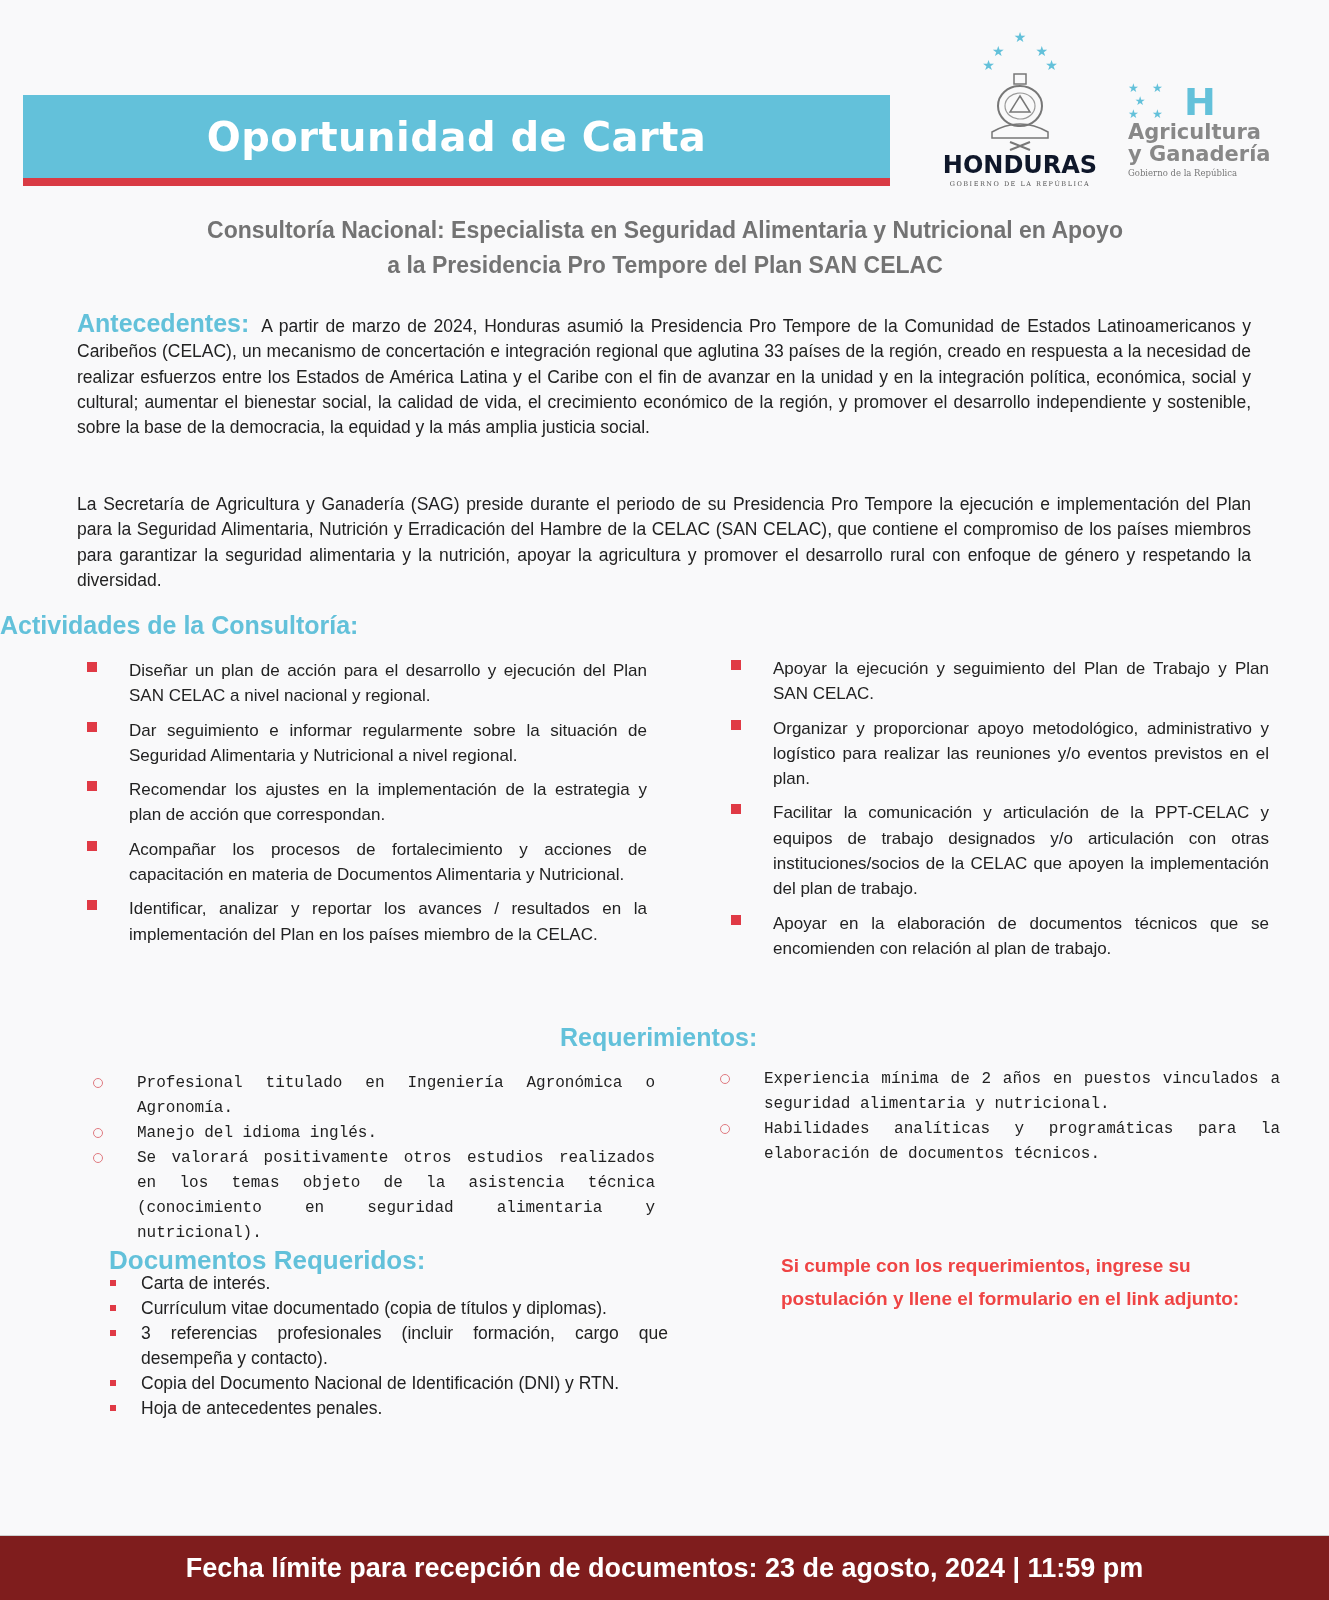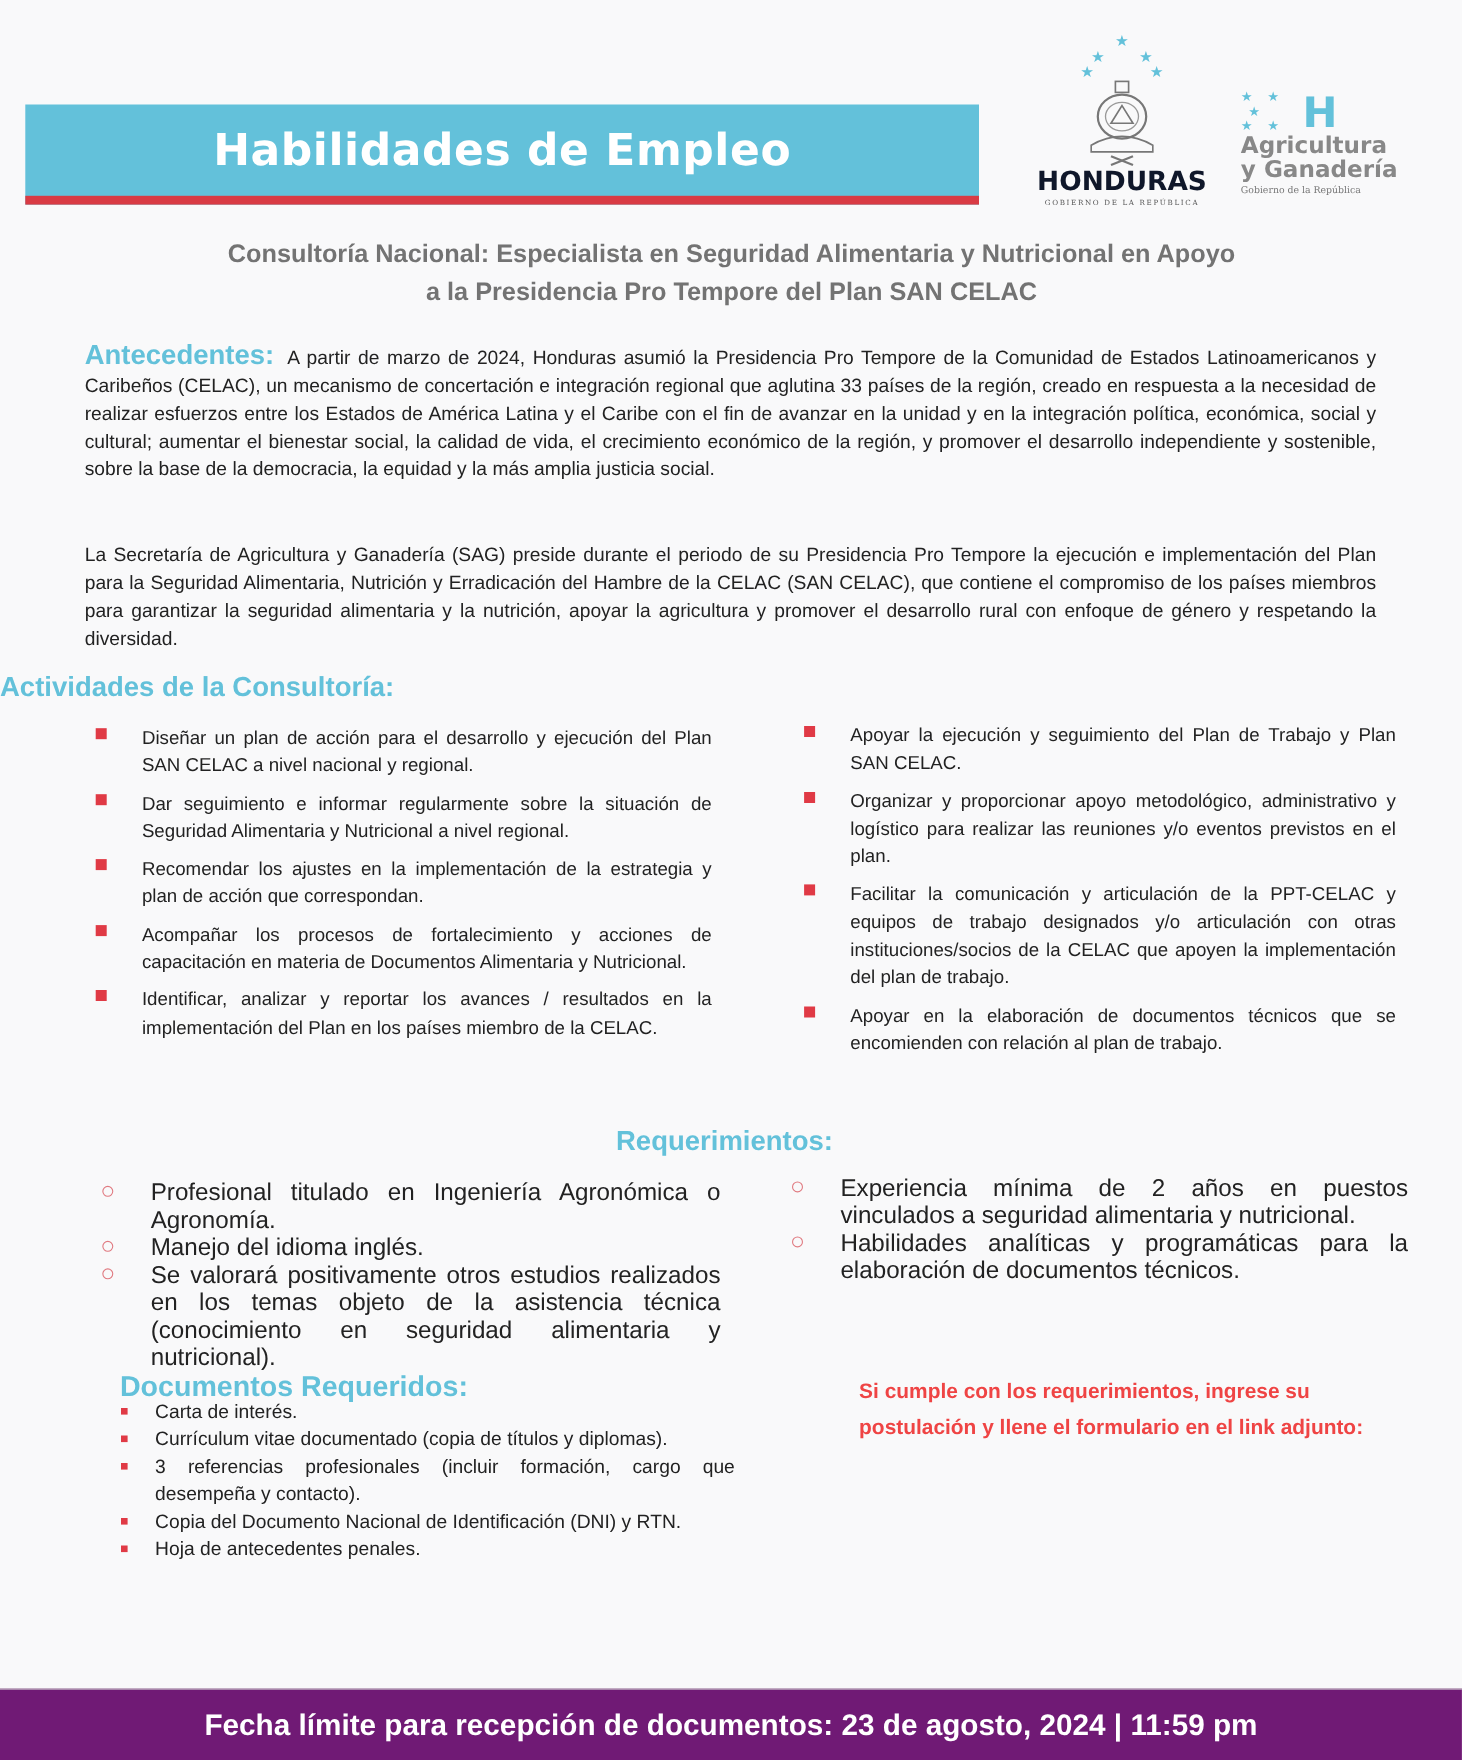--- a/index.html
+++ b/index.html
@@ -69,21 +69,21 @@
   }
   ul.sq li .bullet {
     position: absolute; left: 0; top: 4px; width: 10px; height: 10px; background: #e03a45;
   }
   #act-left { left: 87px; top: 658px; width: 560px; }
   #act-right { left: 731px; top: 656px; width: 538px; }
 
   ul.circ { list-style: none; position: absolute; }
   ul.circ li {
     position: relative; padding-left: 44px;
-    font-size: 22px; line-height: 25px; text-align: justify; color: #222;
+    font-size: 16px; line-height: 25px; text-align: justify; color: #222; font-family: Liberation Mono, monospace;
   }
   ul.circ li .bullet {
     position: absolute; left: 0; top: 7px; width: 10px; height: 10px;
     border: 1.2px solid #e07a80; border-radius: 50%;
   }
   #req-left { left: 93px; top: 1071px; width: 562px; }
   #req-right { left: 720px; top: 1067px; width: 560px; }
 
   ul.doc { list-style: none; position: absolute; left: 110px; top: 1271px; width: 558px; }
   ul.doc li {
@@ -94,30 +94,30 @@
     position: absolute; left: 0; top: 9px; width: 6px; height: 6px; background: #e03a45;
   }
 
   .cta {
     position: absolute; left: 781px; top: 1249px; width: 500px;
     color: #ef4444; font-size: 19px; line-height: 33px; font-weight: bold;
   }
 
   .footer {
     position: absolute; left: 0; top: 1535px; width: 1329px; height: 65px;
-    background: #701a75; border-top: 1px solid #cfcfcf;
+    background: #7f1d1d; border-top: 1px solid #cfcfcf;
     display: flex; align-items: center; justify-content: center;
   }
   .footer span { color: #fff; font-weight: bold; font-size: 27px; letter-spacing: 0px; }
 </style>
 </head>
 <body>
 
 <div class="banner">
-  <h1>Habilidades de Empleo</h1>
+  <h1>Oportunidad de Carta</h1>
 </div>
 
 <div class="logo-hn">
   <div class="stars">★<br>★&nbsp;&nbsp;&nbsp;&nbsp;&nbsp;&nbsp;&nbsp;&nbsp;★<br>★&nbsp;&nbsp;&nbsp;&nbsp;&nbsp;&nbsp;&nbsp;&nbsp;&nbsp;&nbsp;&nbsp;&nbsp;&nbsp;★</div>
   <div class="emblem">
     <svg width="72" height="80" viewBox="0 0 72 80">
       <rect x="30" y="2" width="12" height="10" fill="none" stroke="#777" stroke-width="1.5"></rect>
       <ellipse cx="36" cy="34" rx="22" ry="20" fill="none" stroke="#777" stroke-width="2"></ellipse>
       <ellipse cx="36" cy="34" rx="15" ry="13" fill="none" stroke="#999" stroke-width="1.2"></ellipse>
       <polygon points="36,24 46,40 26,40" fill="none" stroke="#777" stroke-width="1.5"></polygon>

